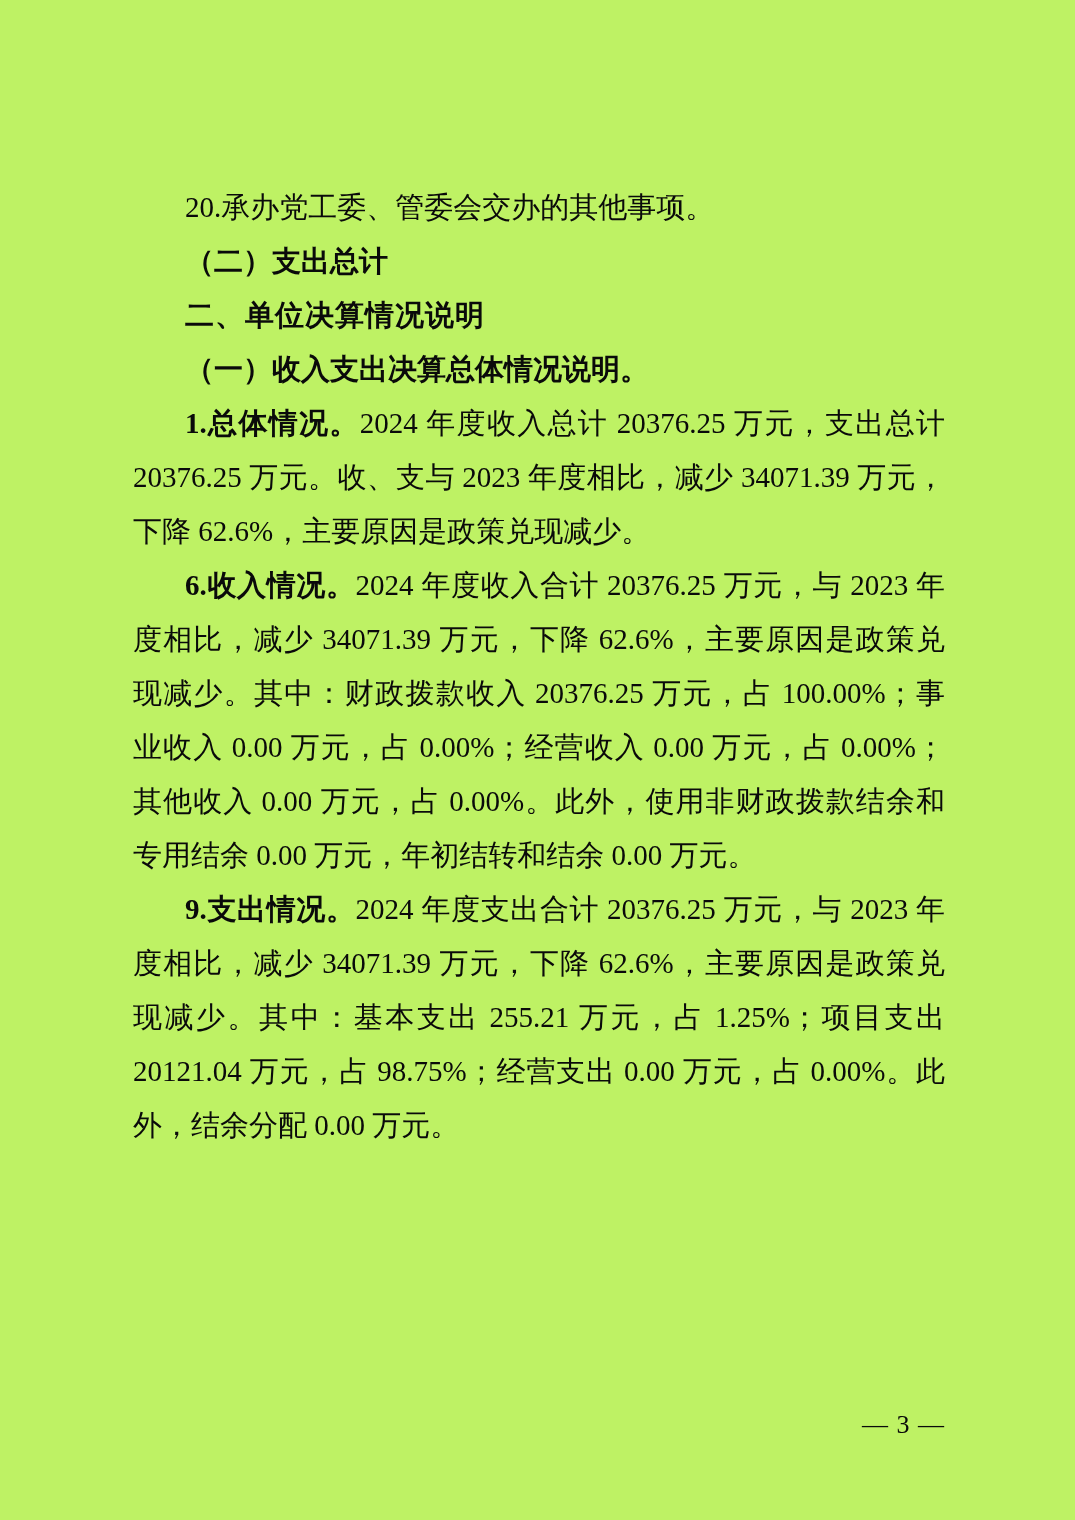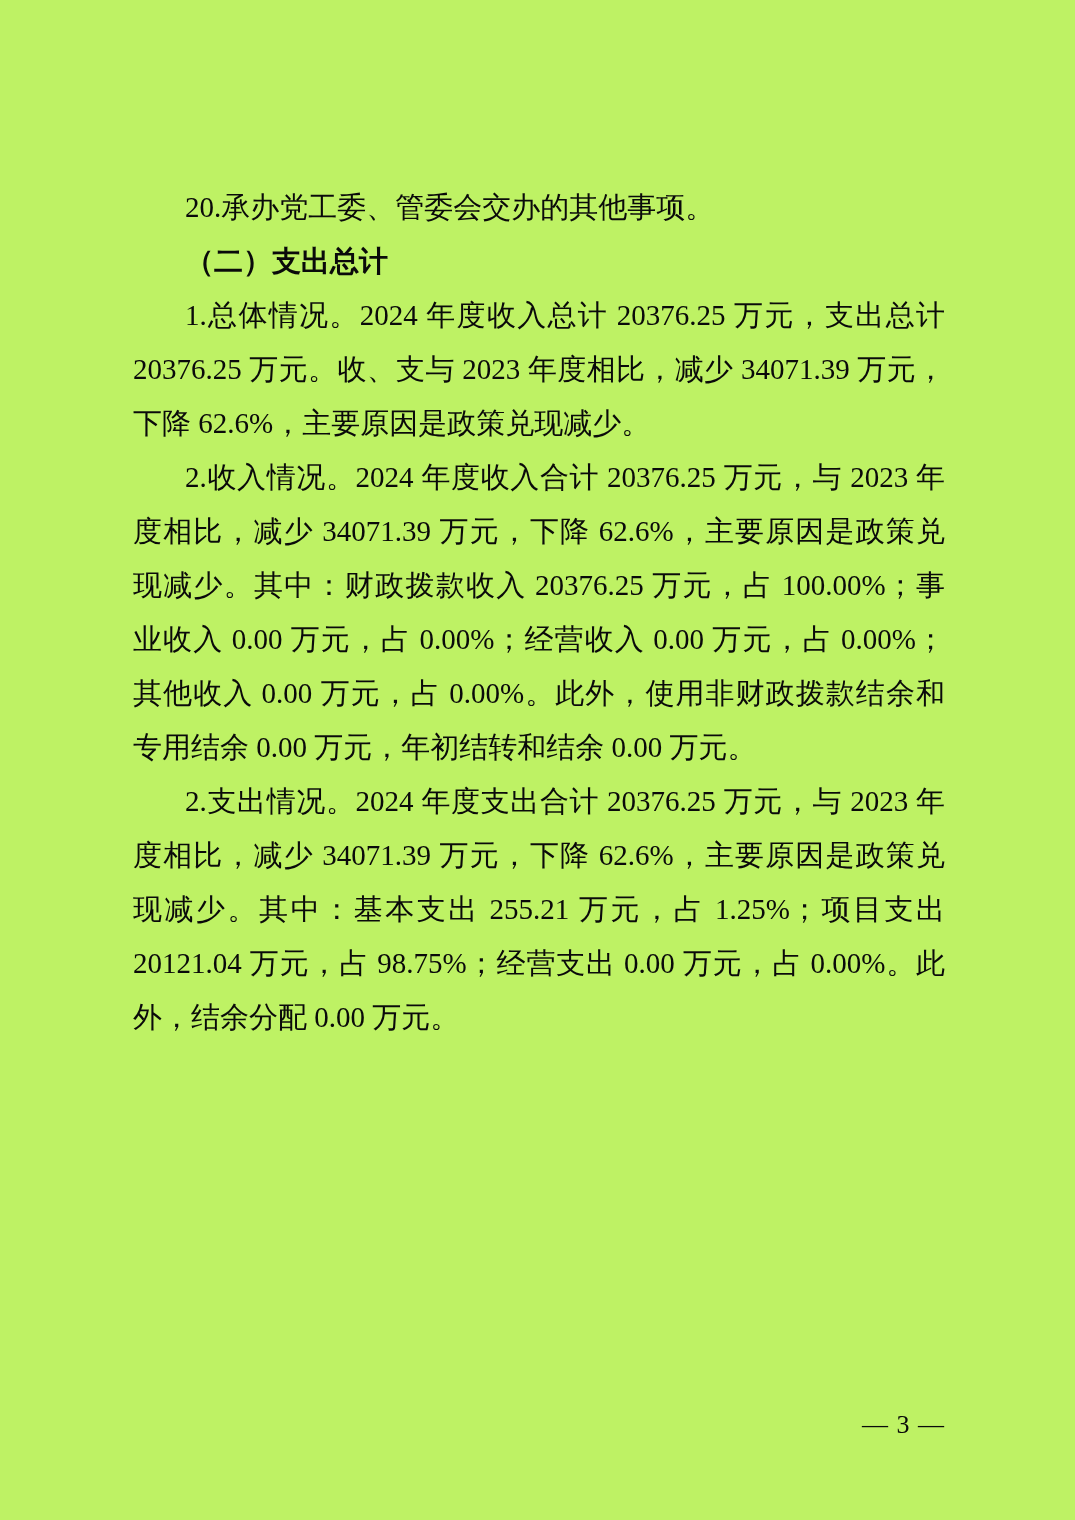--- a/index.html
+++ b/index.html
@@ -25,21 +25,21 @@
     font-size: 29px;
     line-height: 54px;
     text-align: justify;
   }
   .para {
     margin: 0;
     padding: 0;
     text-indent: 52px;
   }
   .para .lead {
-    font-weight: 400;
+    font-weight: 700;
   }
   .h2 {
     font-family: "Liberation Sans", sans-serif;
     font-weight: 700;
     letter-spacing: 1px;
   }
   .subhead {
     font-weight: 600;
   }
   .page-footer {
@@ -62,31 +62,37 @@
 
     <p class="para body">
       <span>20.承办党工委、管委会交办的其他事项。</span>
     </p>
 
     <p class="para subhead">
       <span>（二）支出总计</span>
     </p>
 
 
+    <p class="para h2">
+      <span>二、单位决算情况说明</span>
+    </p>
 
+    <p class="para subhead">
+      <span>（一）收入支出决算总体情况说明。</span>
+    </p>
 
     <p class="para body">
       <span class="lead">1.总体情况。</span><span>2024 年度收入总计 20376.25 万元，支出总计 20376.25 万元。收、支与 2023 年度相比，减少 34071.39 万元，下降 62.6%，主要原因是政策兑现减少。</span>
     </p>
 
     <p class="para body">
-      <span class="lead">2.收入情况。</span><span>2024 年度收入合计 20376.25 万元，与 2023 年度相比，减少 34071.39 万元，下降 62.6%，主要原因是政策兑现减少。其中：财政拨款收入 20376.25 万元，占 100.00%；事业收入 0.00 万元，占 0.00%；经营收入 0.00 万元，占 0.00%；其他收入 0.00 万元，占 0.00%。此外，使用非财政拨款结余和专用结余 0.00 万元，年初结转和结余 0.00 万元。</span>
+      <span class="lead">6.收入情况。</span><span>2024 年度收入合计 20376.25 万元，与 2023 年度相比，减少 34071.39 万元，下降 62.6%，主要原因是政策兑现减少。其中：财政拨款收入 20376.25 万元，占 100.00%；事业收入 0.00 万元，占 0.00%；经营收入 0.00 万元，占 0.00%；其他收入 0.00 万元，占 0.00%。此外，使用非财政拨款结余和专用结余 0.00 万元，年初结转和结余 0.00 万元。</span>
     </p>
 
     <p class="para body">
-      <span class="lead">2.支出情况。</span><span>2024 年度支出合计 20376.25 万元，与 2023 年度相比，减少 34071.39 万元，下降 62.6%，主要原因是政策兑现减少。其中：基本支出 255.21 万元，占 1.25%；项目支出 20121.04 万元，占 98.75%；经营支出 0.00 万元，占 0.00%。此外，结余分配 0.00 万元。</span>
+      <span class="lead">9.支出情况。</span><span>2024 年度支出合计 20376.25 万元，与 2023 年度相比，减少 34071.39 万元，下降 62.6%，主要原因是政策兑现减少。其中：基本支出 255.21 万元，占 1.25%；项目支出 20121.04 万元，占 98.75%；经营支出 0.00 万元，占 0.00%。此外，结余分配 0.00 万元。</span>
     </p>
 
   </div>
 
   <div class="page-footer">— 3 —</div>
 
 </div>
 
 </body></html>

